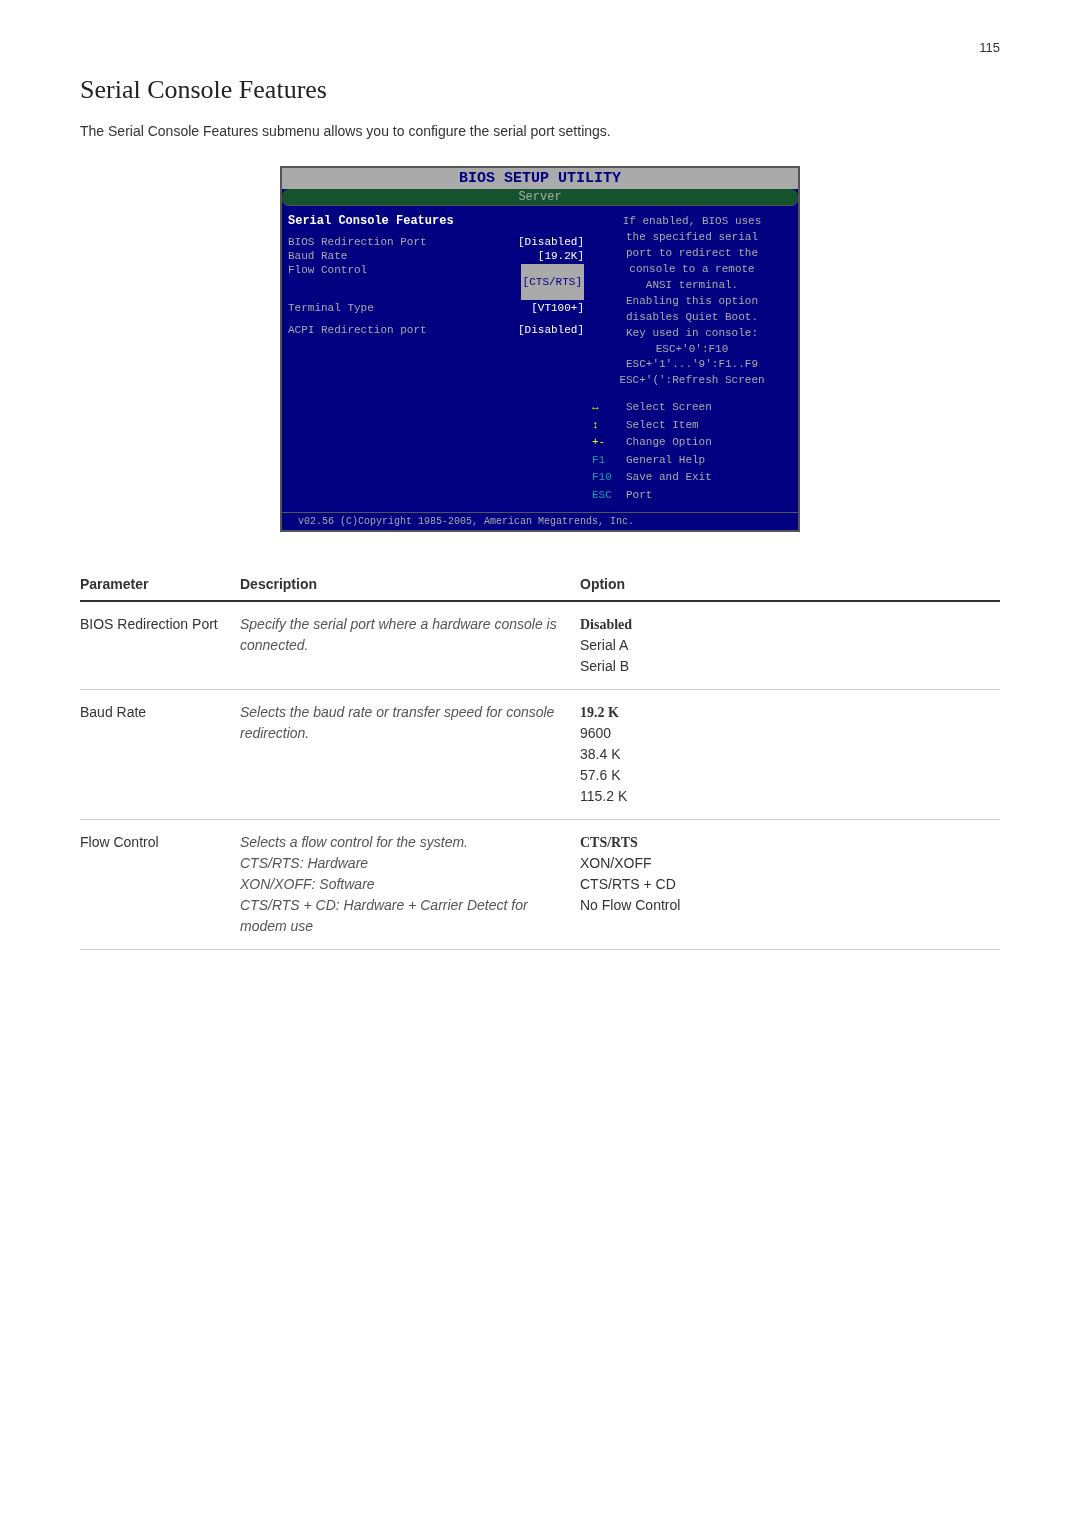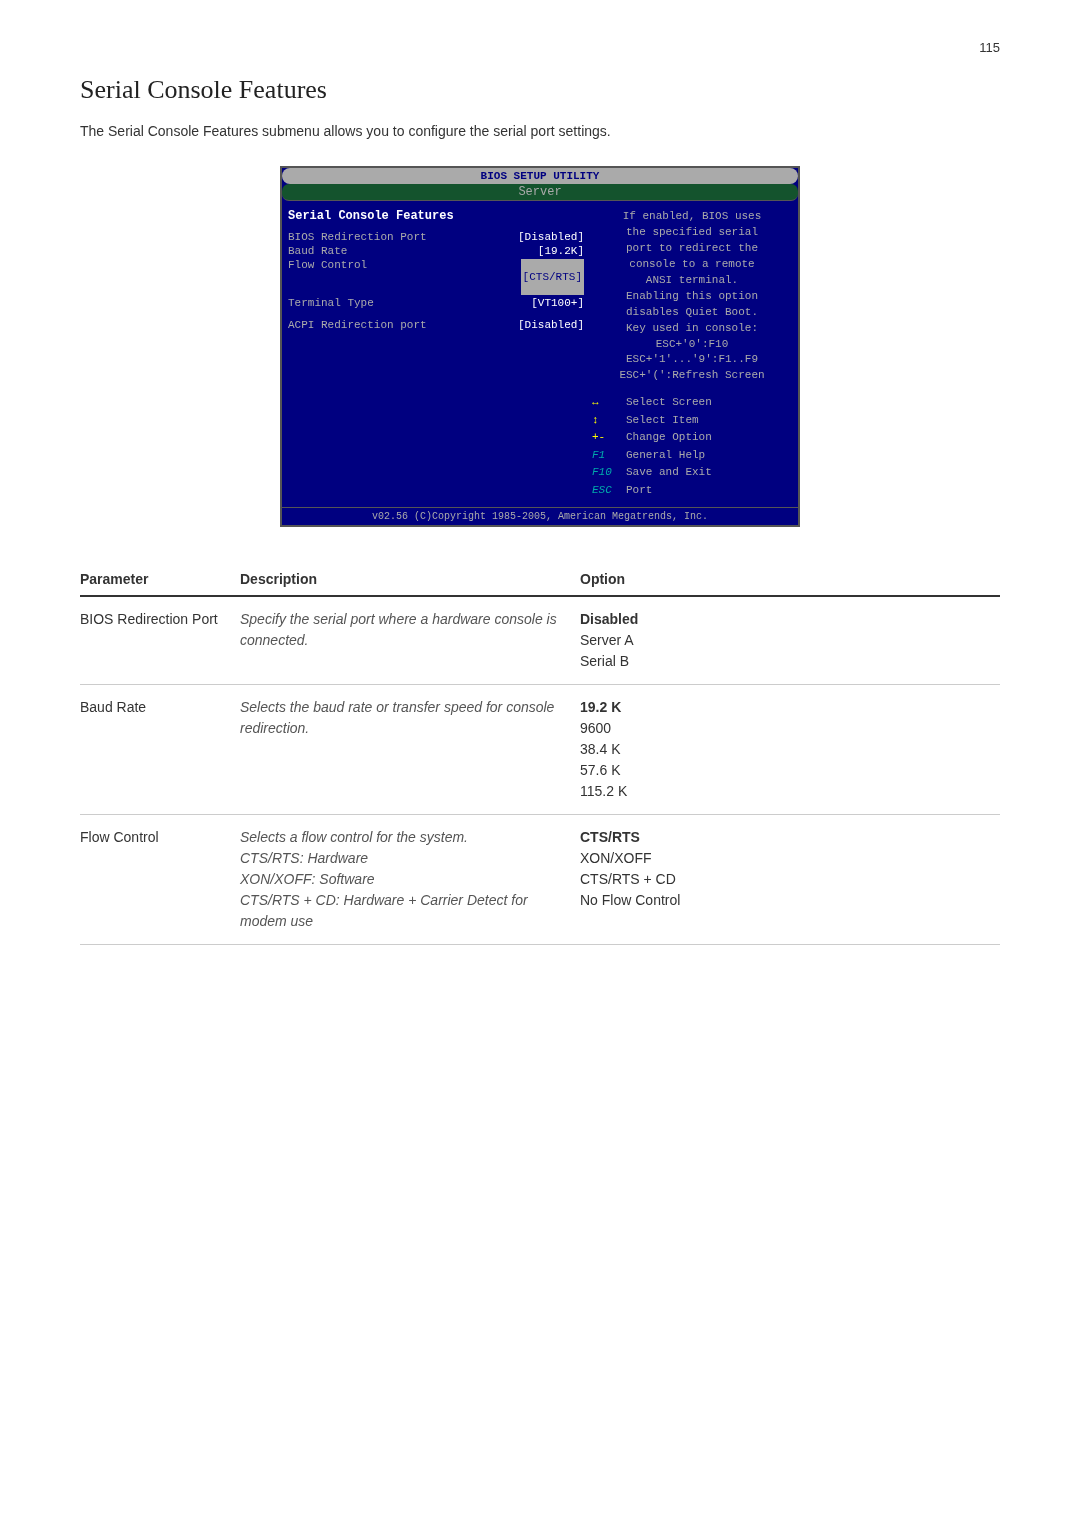--- a/index.html
+++ b/index.html
@@ -46,22 +46,21 @@
       border: 2px solid #555;
       padding: 0;
     }
 
     .bios-title-bar {
       background: #aaaaaa;
       color: #000080;
       text-align: center;
       font-weight: bold;
       padding: 2px 16px;
-      font-size: 11px;
-      border-radius: 8px;
+      font-size: 15px;
     }
 
     .bios-subtitle-bar {
       background: #14532d;
       color: #aaaaaa;
       text-align: center;
       padding: 1px 0;
       font-size: 12px;
       border-bottom: 1px solid #555;
       border-radius: 7px;
@@ -142,29 +141,27 @@
       font-size: 11px;
     }
 
     .bios-key-desc {
       color: #aaaaaa;
       font-size: 11px;
     }
 
     .bios-key-row .key-label {
       color: #00aaaa;
-      font-style: italic;
     }
 
     .bios-footer {
       background: #000080;
       color: #aaaaaa;
-      text-align: center;
       font-size: 10px;
-      padding: 3px 0;
+      padding: 3px 16px;
       border-top: 1px solid #555;
     }
 
     
     .param-table {
       width: 100%;
       border-collapse: collapse;
       margin-top: 20px;
     }
 
@@ -199,20 +196,21 @@
       color: #555;
       font-style: italic;
     }
 
     .param-table tbody tr td:nth-child(3) {
       color: #333;
     }
 
     .option-bold {
       font-weight: bold;
+      font-family: Liberation Serif, serif;
     }
 
     .option-item {
       display: block;
     }
 
     .col-param { width: 160px; }
     .col-desc { width: 340px; }
     .col-option { }
   </style>
@@ -305,21 +303,21 @@
       <th class="col-desc">Description</th>
       <th class="col-option">Option</th>
     </tr>
   </thead>
   <tbody>
     <tr>
       <td>BIOS Redirection Port</td>
       <td>Specify the serial port where a hardware console is connected.</td>
       <td>
         <span class="option-item option-bold">Disabled</span>
-        <span class="option-item">Server A</span>
+        <span class="option-item">Serial A</span>
         <span class="option-item">Serial B</span>
       </td>
     </tr>
     <tr>
       <td>Baud Rate</td>
       <td>Selects the baud rate or transfer speed for console redirection.</td>
       <td>
         <span class="option-item option-bold">19.2 K</span>
         <span class="option-item">9600</span>
         <span class="option-item">38.4 K</span>

